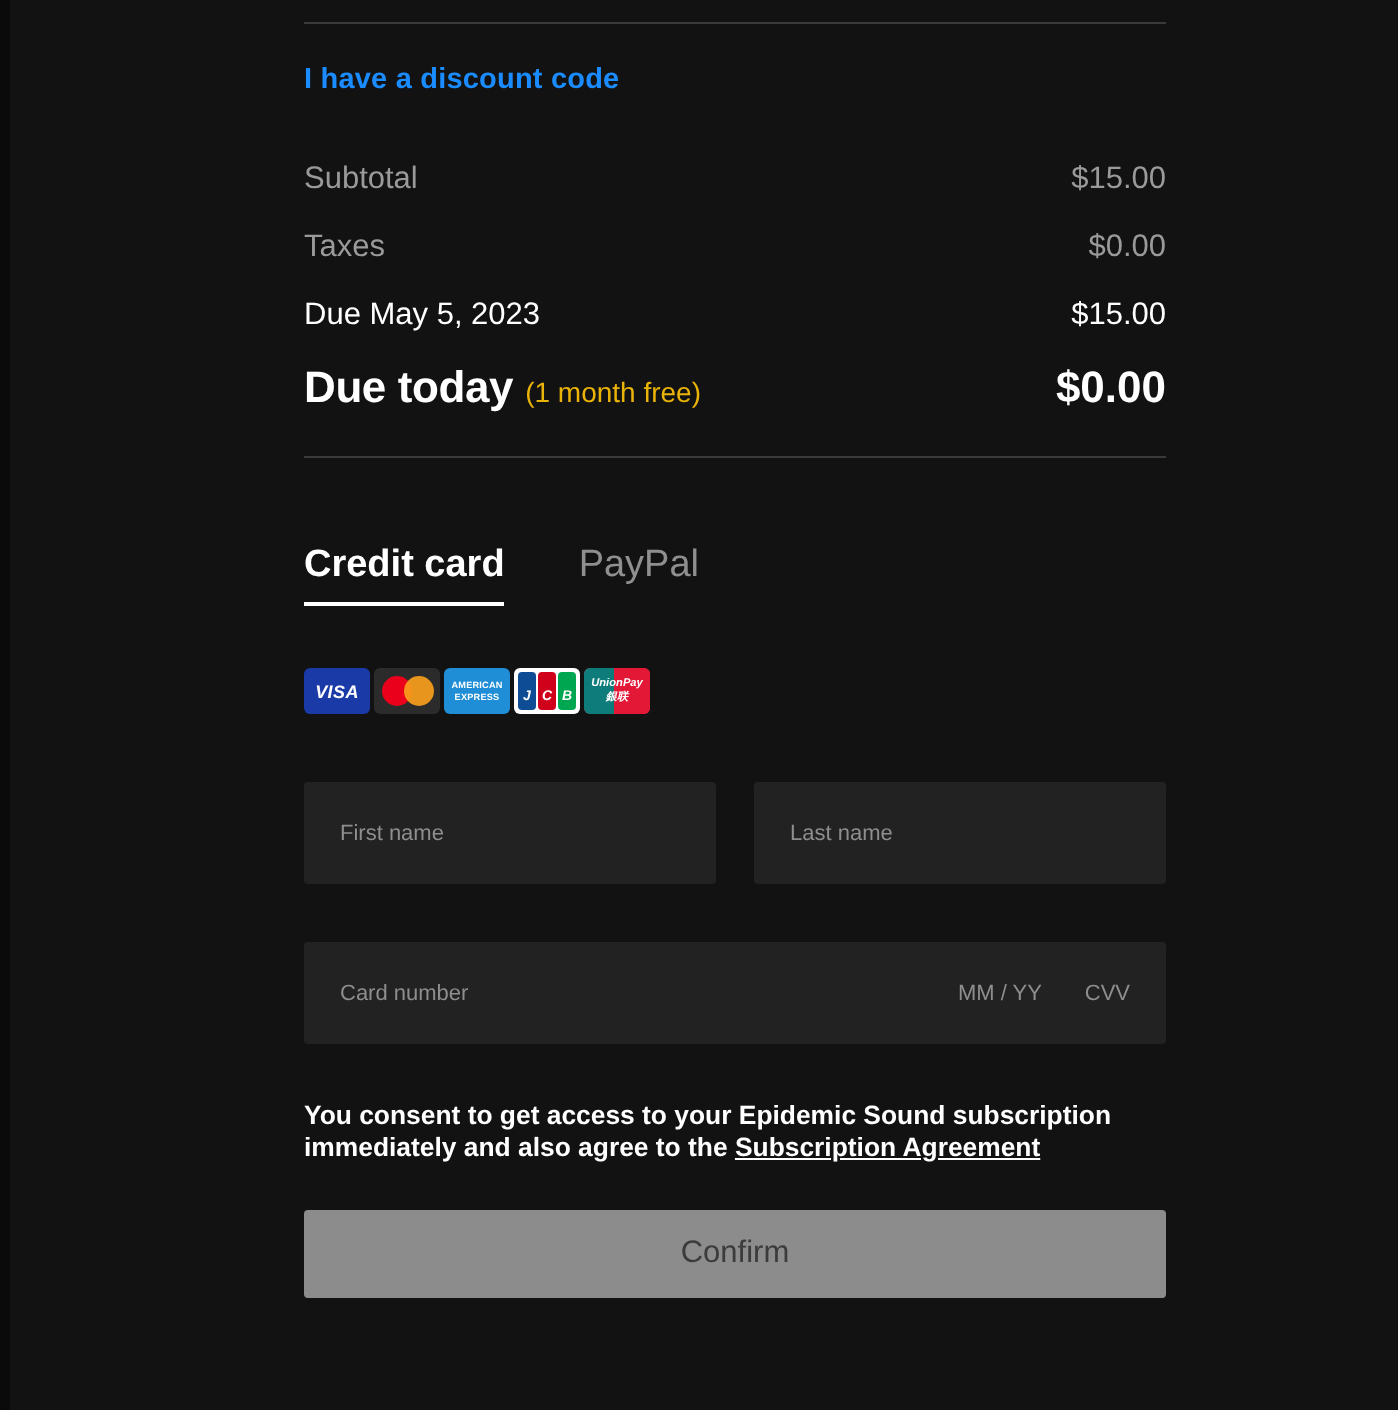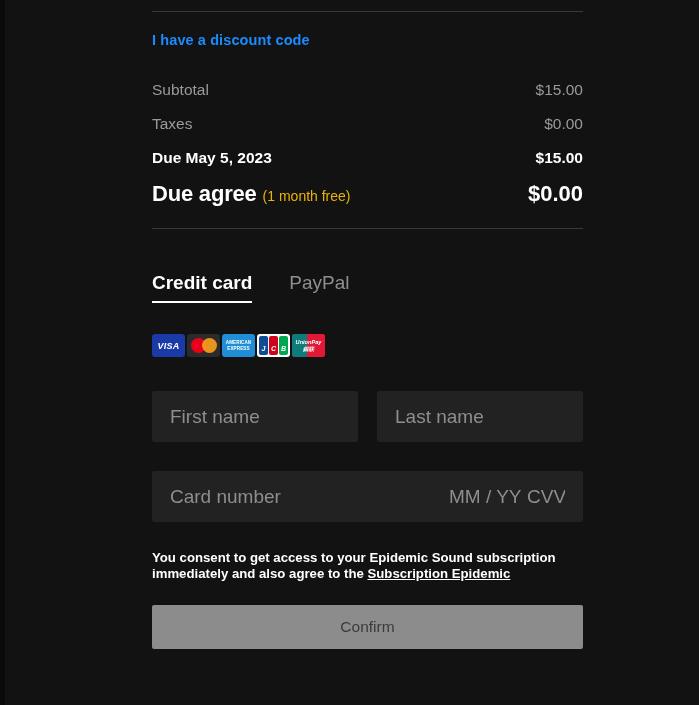--- a/index.html
+++ b/index.html
@@ -57,21 +57,21 @@
     justify-content: space-between;
     align-items: baseline;
     width: 431px;
   }
   .sum-row .lbl { color: #9a9a9a; font-size: 15.5px; }
   .sum-row .val { color: #9a9a9a; font-size: 15.5px; }
 
   .sum-row.strong .lbl,
   .sum-row.strong .val {
     color: #ffffff;
-    font-weight: bold;
+    font-weight: normal;
     font-size: 15.5px;
   }
 
   .sum-row.total .lbl {
     color: #ffffff;
     font-weight: bold;
     font-size: 22px;
     letter-spacing: -0.2px;
   }
   .sum-row.total .note {
@@ -158,21 +158,21 @@
     line-height: 6.4px; text-align: center;
   }
 
   
   .field {
     background: #222222;
     border: none;
     border-radius: 2px;
     color: #ffffff;
     font-family: "Liberation Sans", sans-serif;
-    font-size: 19px;
+    font-size: 11px;
     padding: 0 18px;
     outline: none;
   }
   .field::placeholder { color: #8e8e8e; opacity: 1; }
 
   .name-row { display: flex; gap: 19px; }
   .name-row .field { width: 206px; height: 51px; }
 
   .card-row {
     position: relative;
@@ -250,21 +250,21 @@
   <div class="panel" style="top:149px;">
     <div class="sum-row strong">
       <span class="lbl">Due May 5, 2023</span>
       <span class="val">$15.00</span>
     </div>
   </div>
 
   <div class="panel" style="top:181px;">
     <div class="sum-row total">
       <span>
-        <span class="lbl">Due agree</span><span class="note">(1 month free)</span>
+        <span class="lbl">Due today</span><span class="note">(1 month free)</span>
       </span>
       <span class="val">$0.00</span>
     </div>
   </div>
 
   <div class="panel" style="top:228px;">
     <div class="divider"></div>
   </div>
 
   <div class="panel" style="top:272px;">
@@ -319,20 +319,20 @@
     <div class="card-row">
       <input class="field" type="text" placeholder="Card number" style="">
       <span class="exp">
         <input class="field" type="text" placeholder="MM / YY" style="">
         <input class="field cvv" type="text" placeholder="CVV" style="">
       </span>
     </div>
   </div>
 
   <div class="panel" style="top:550px;">
-    <p class="consent"><span>You consent to get access to your Epidemic Sound subscription immediately and also agree to the </span><a>Subscription Epidemic</a></p>
+    <p class="consent"><span>You consent to get access to your Epidemic Sound subscription immediately and also agree to the </span><a>Subscription Agreement</a></p>
   </div>
 
   <div class="panel" style="top:605px;">
     <button class="confirm">Confirm</button>
   </div>
 
 </div>
 
 </body></html>

